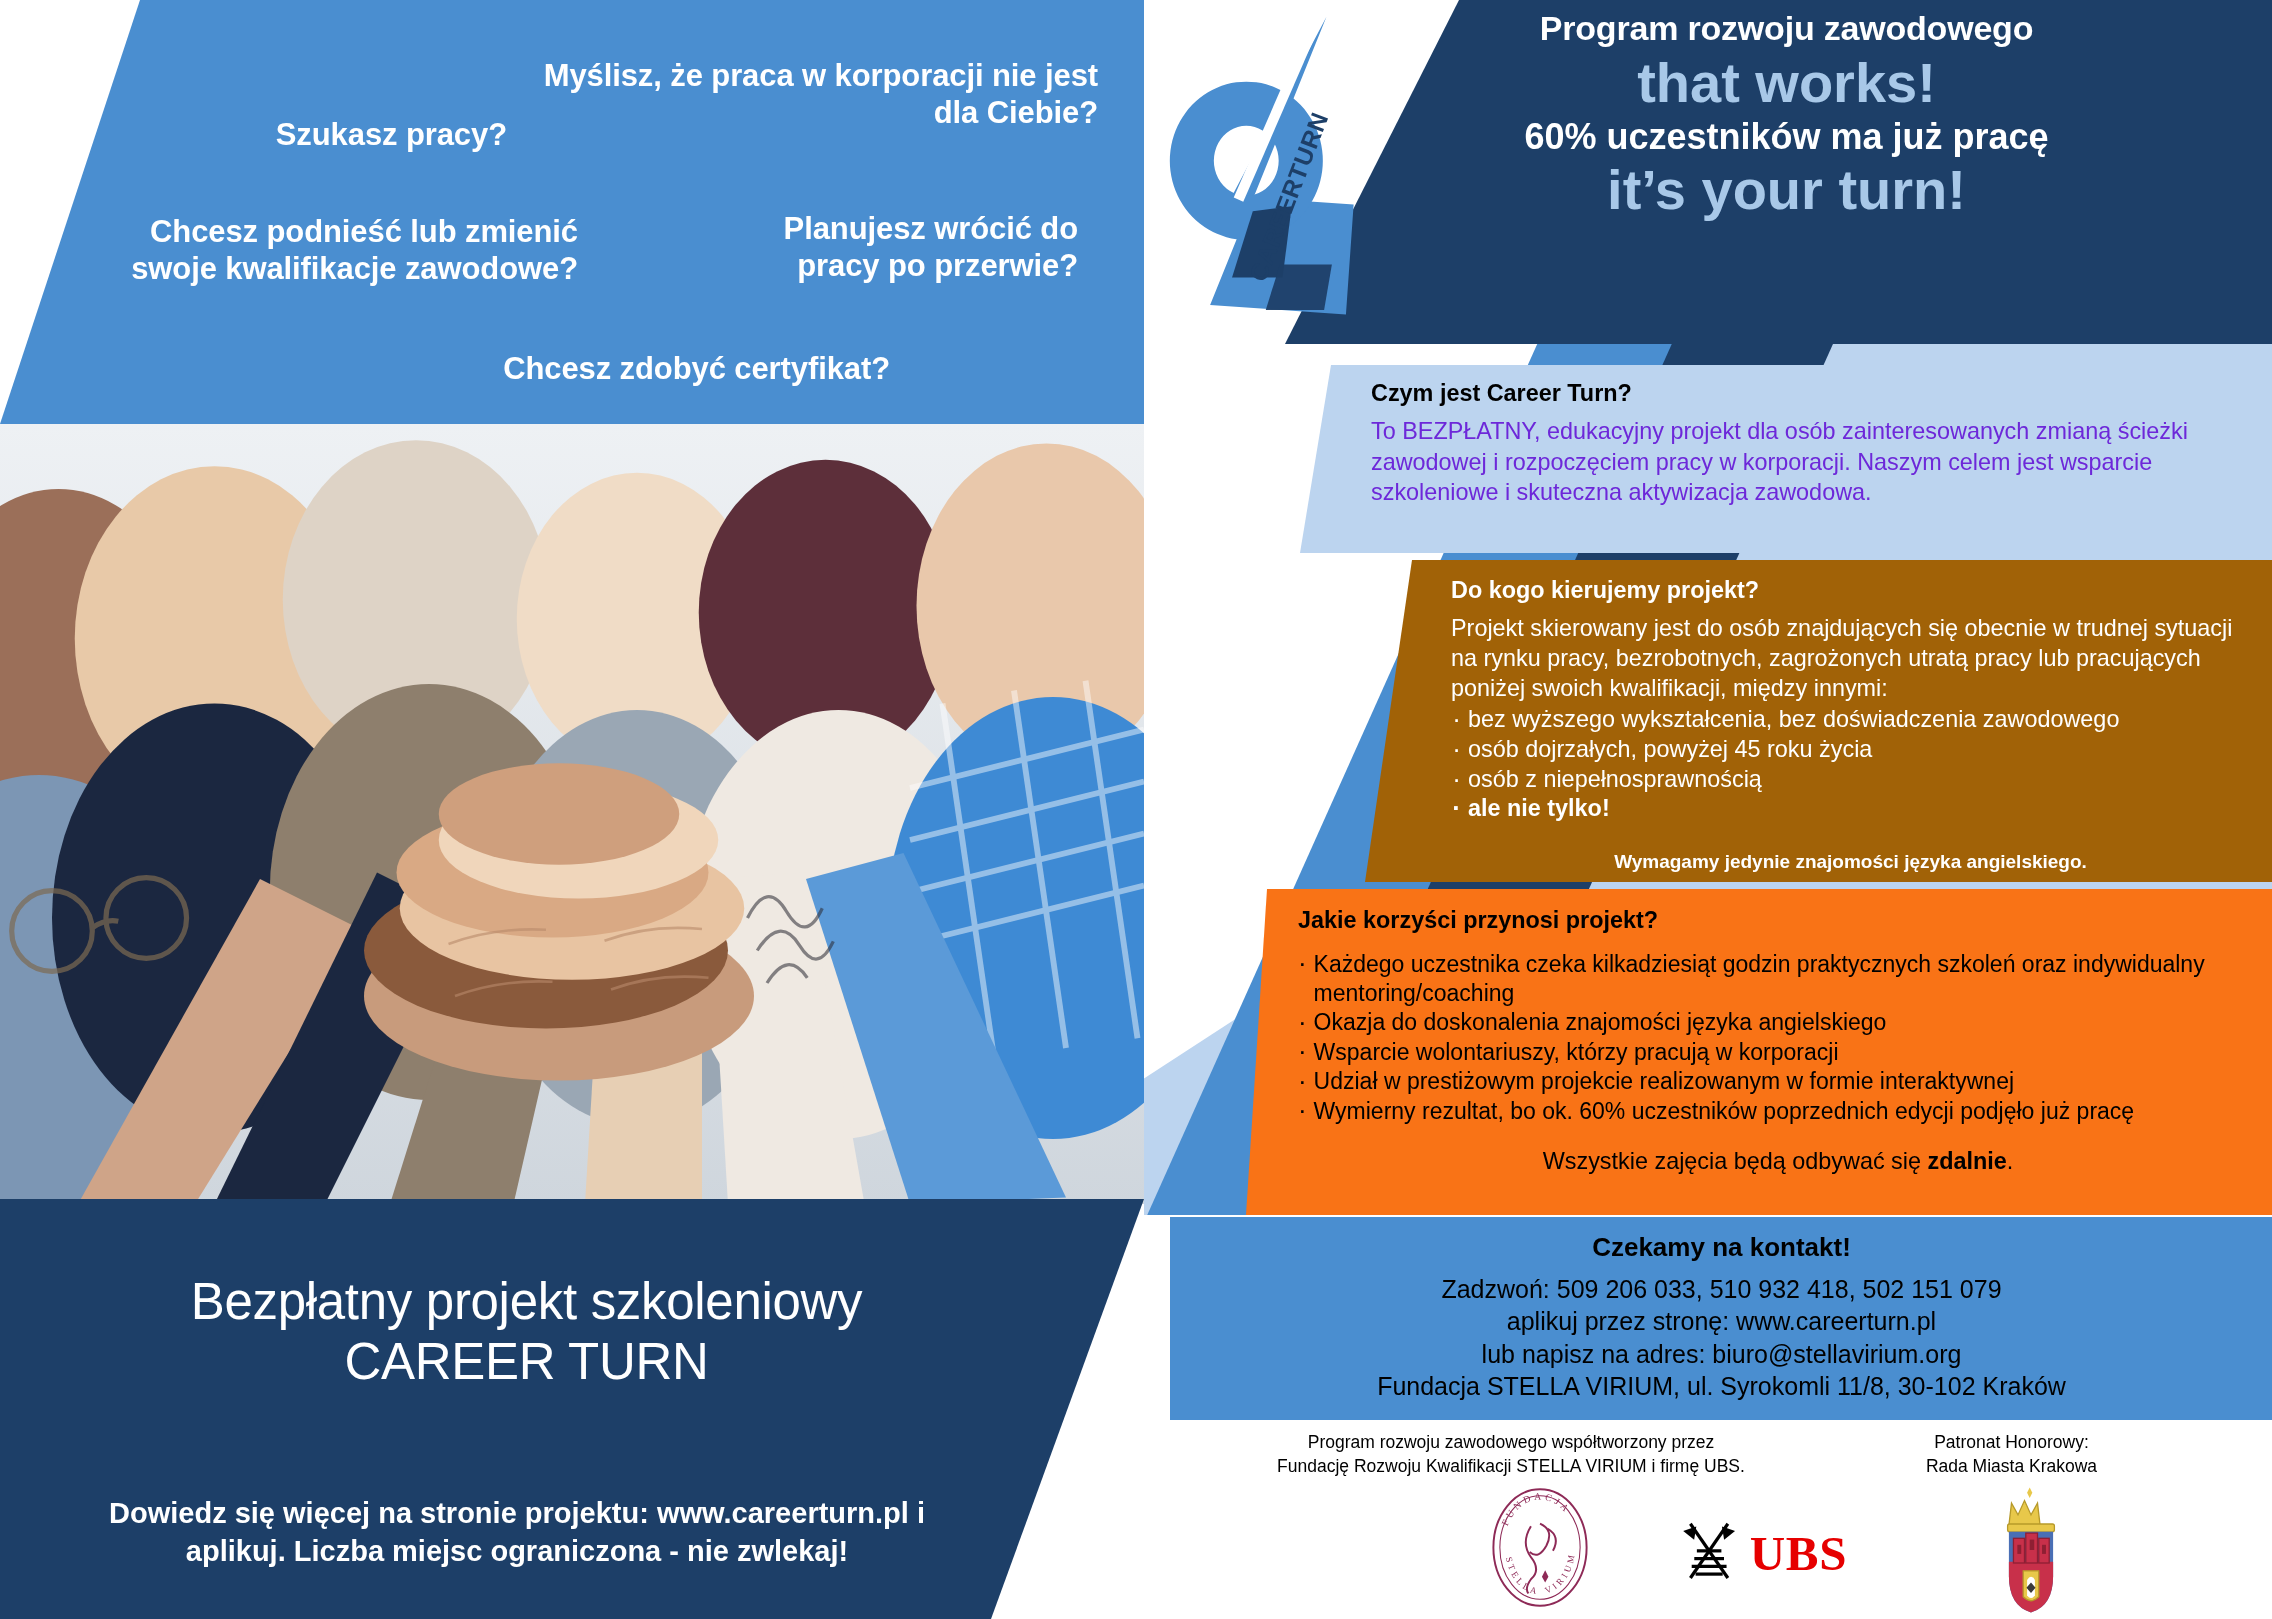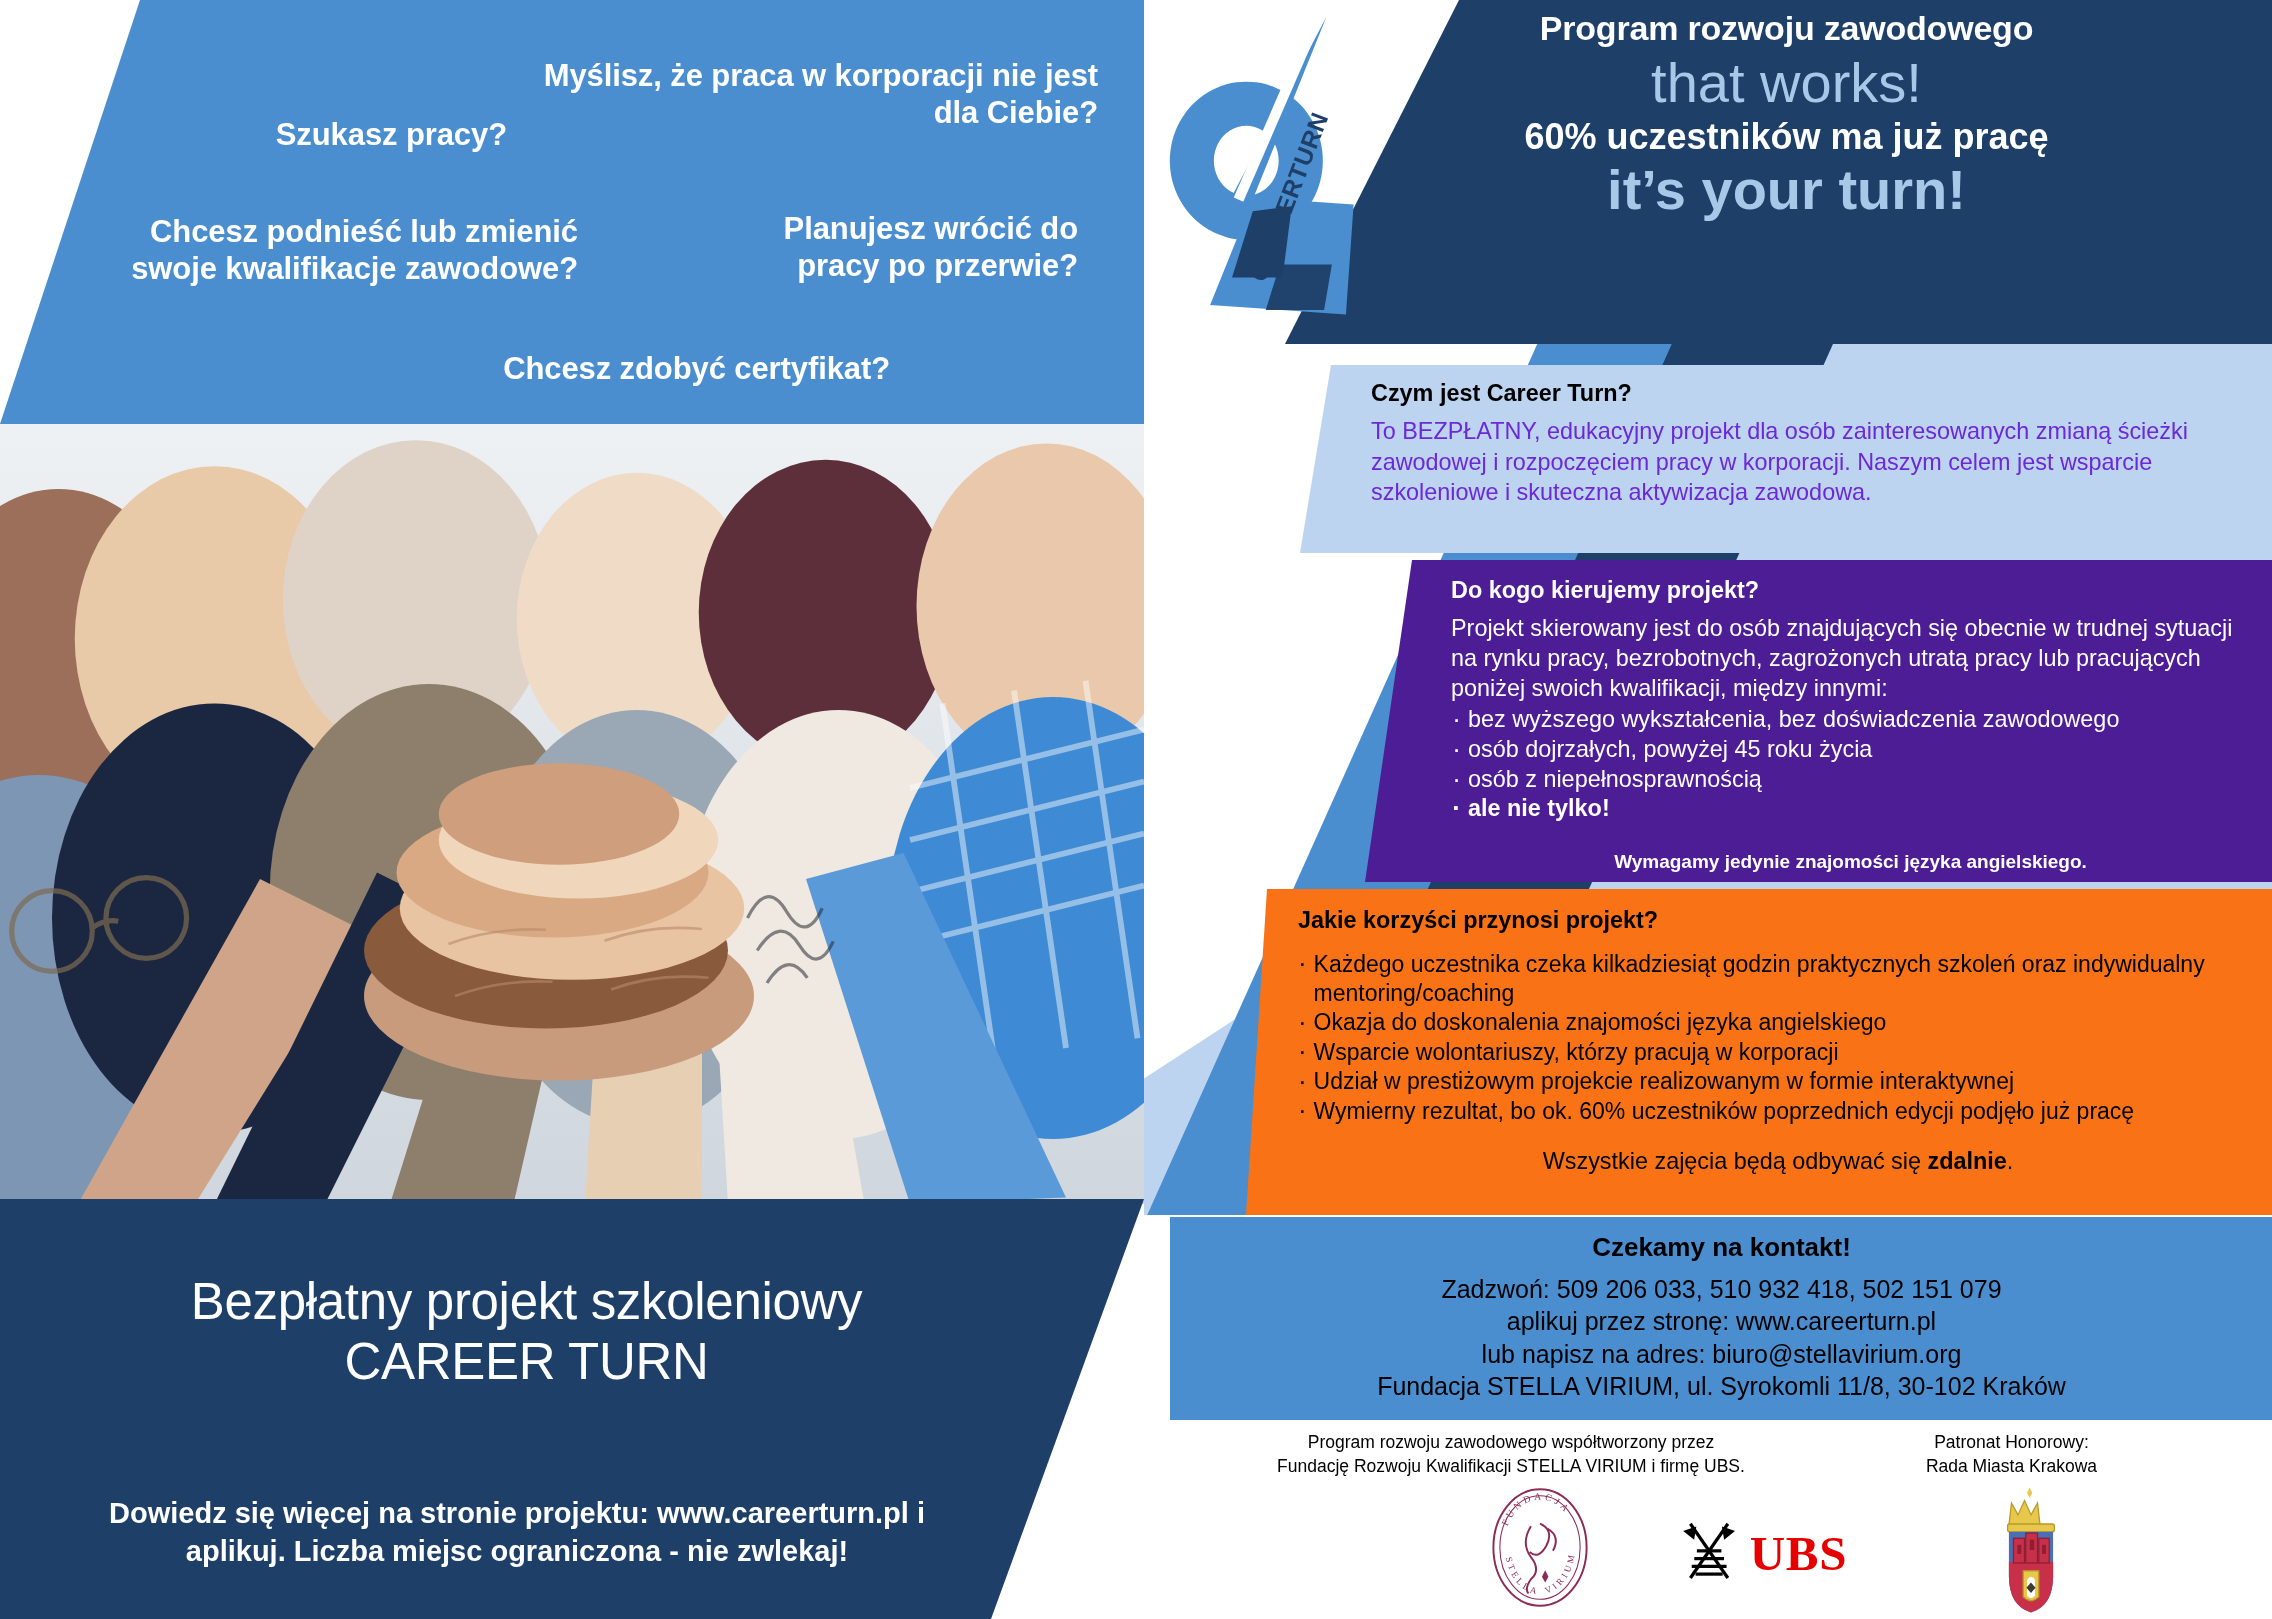--- a/index.html
+++ b/index.html
@@ -73,21 +73,21 @@
   #header-navy{
     position:absolute; right:0; top:0; width:988px; height:344px;
     background:#1d3f68;
     clip-path: polygon(174px 0, 988px 0, 988px 344px, 0 344px);
   }
   #headline{
     position:absolute; left:156px; top:9px; width:973px;
     text-align:center; color:#ffffff;
   }
   #hl-1 { font-size:34px; font-weight:bold; line-height:1.15; letter-spacing:-0.2px;}
-  #hl-2 { font-size:56px; font-weight:normal; color:#a8c8e8; line-height:1.1; margin-top:3.9px;}
+  #hl-2 { font-size:56px; font-weight:bold; color:#a8c8e8; line-height:1.1; margin-top:3.9px;}
   #hl-3 { font-size:36px; font-weight:bold; line-height:1.15; margin-top:2.6px;}
   #hl-4 { font-size:56px; font-weight:bold; color:#a8c8e8; line-height:1.1; margin-top:1px;}
 
   
   #logo{
     position:absolute; left:18px; top:5.2px; width:201px; height:331px;
   }
   #logo svg{ display:block; }
 
   
@@ -103,21 +103,21 @@
     background:#bcd4ef;
     clip-path: polygon(31px 0, 973px 0, 973px 188px, 0 188px);
     padding:14.3px 39px 0 71px;
   }
   .b-head{ font-size:23.4px; font-weight:bold; color:#000; line-height:1.25; }
   .b-body{ font-size:23.4px; color:#6d28d9; line-height:1.30; margin-top:7.8px; }
 
   
   #block-who{
     position:absolute; left:221px; top:560px; width:908px; height:322px;
-    background:#4c1d95;
+    background:#a16207;
     clip-path: polygon(47px 0, 908px 0, 908px 322px, 0 322px);
     padding:15.6px 32.5px 0 86px;
     color:#ffffff;
   }
   #block-who .b-head, #block-who .b-body{ color:#ffffff; }
   #who-list{ list-style:none; margin-top:1.3px; }
   #who-list li{
     font-size:23.4px; line-height:1.27; color:#fff; position:relative; padding-left:17px;
   }
   #who-list li::before{

